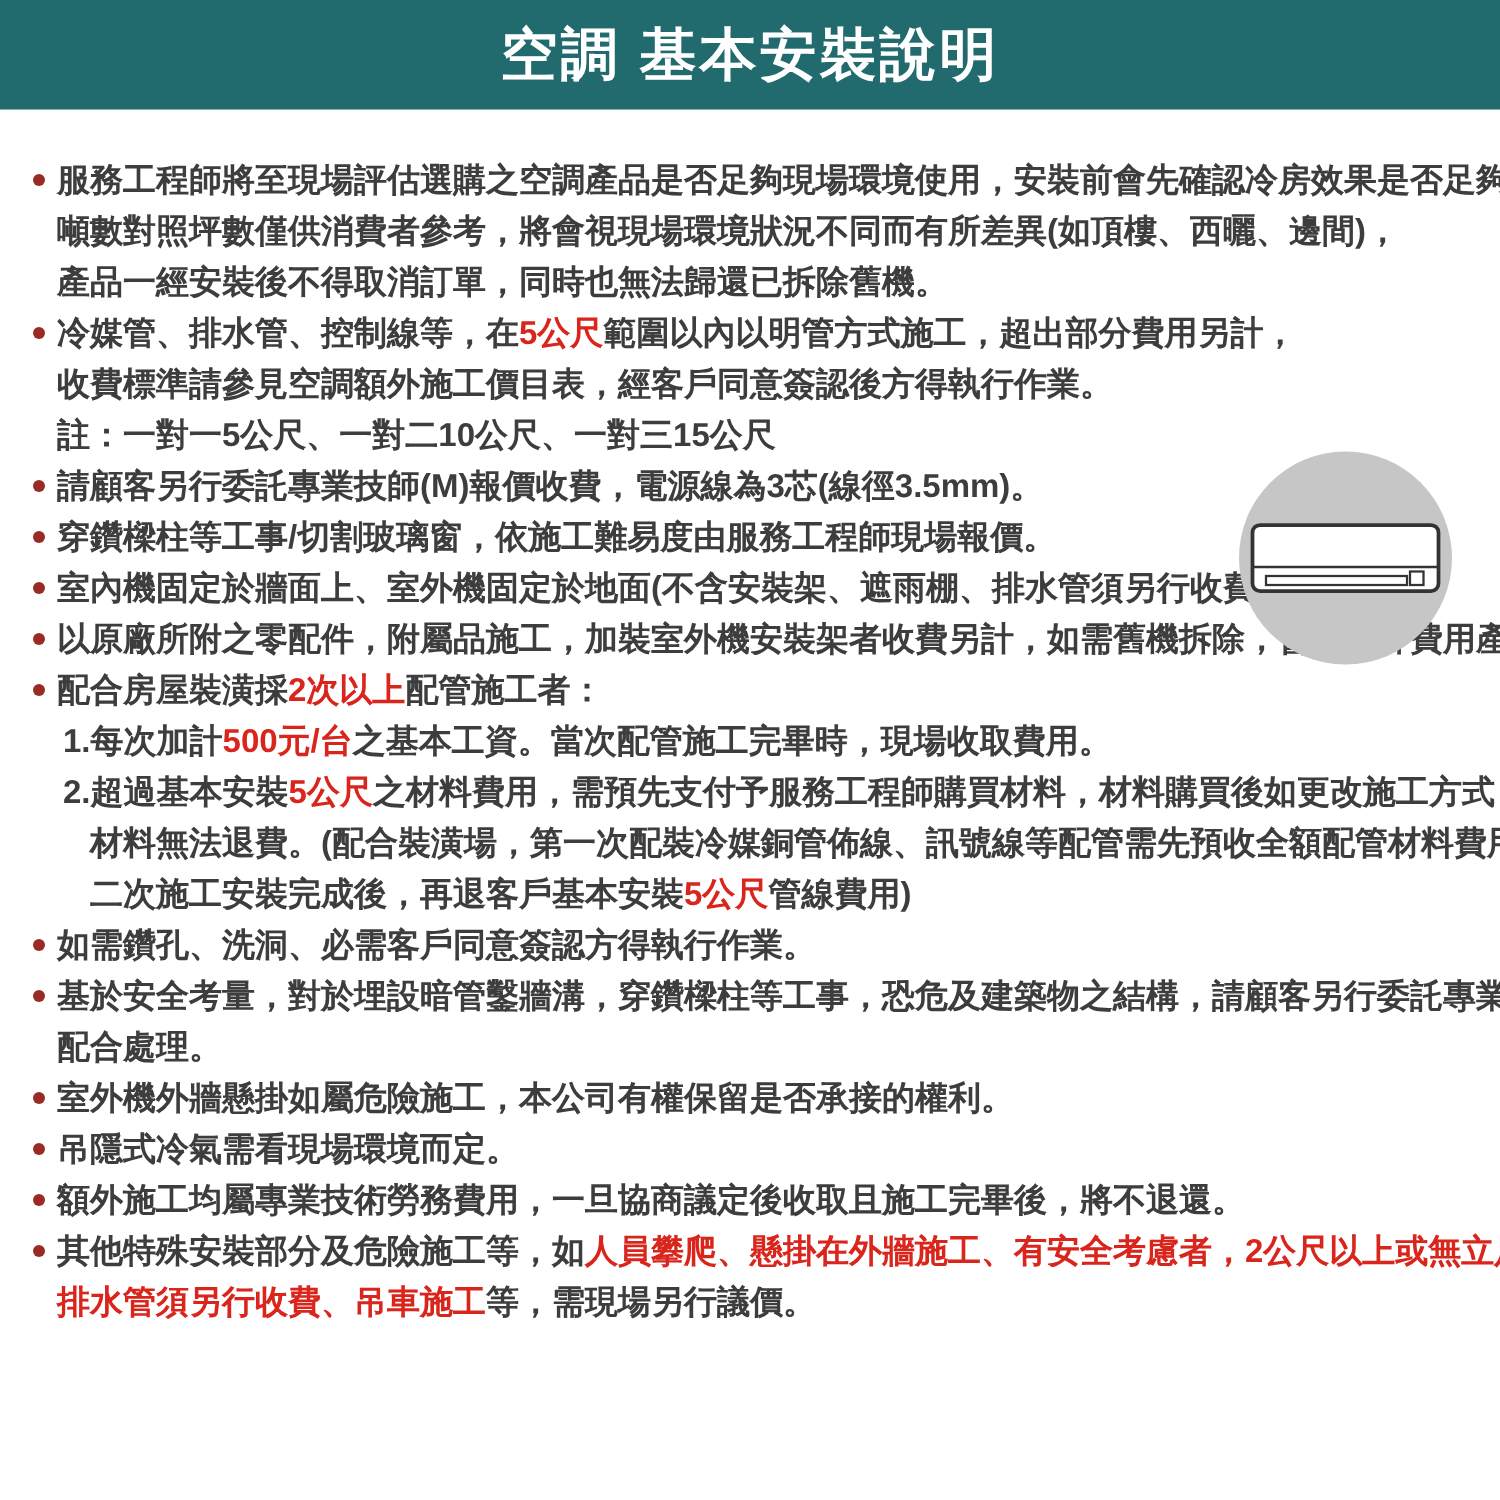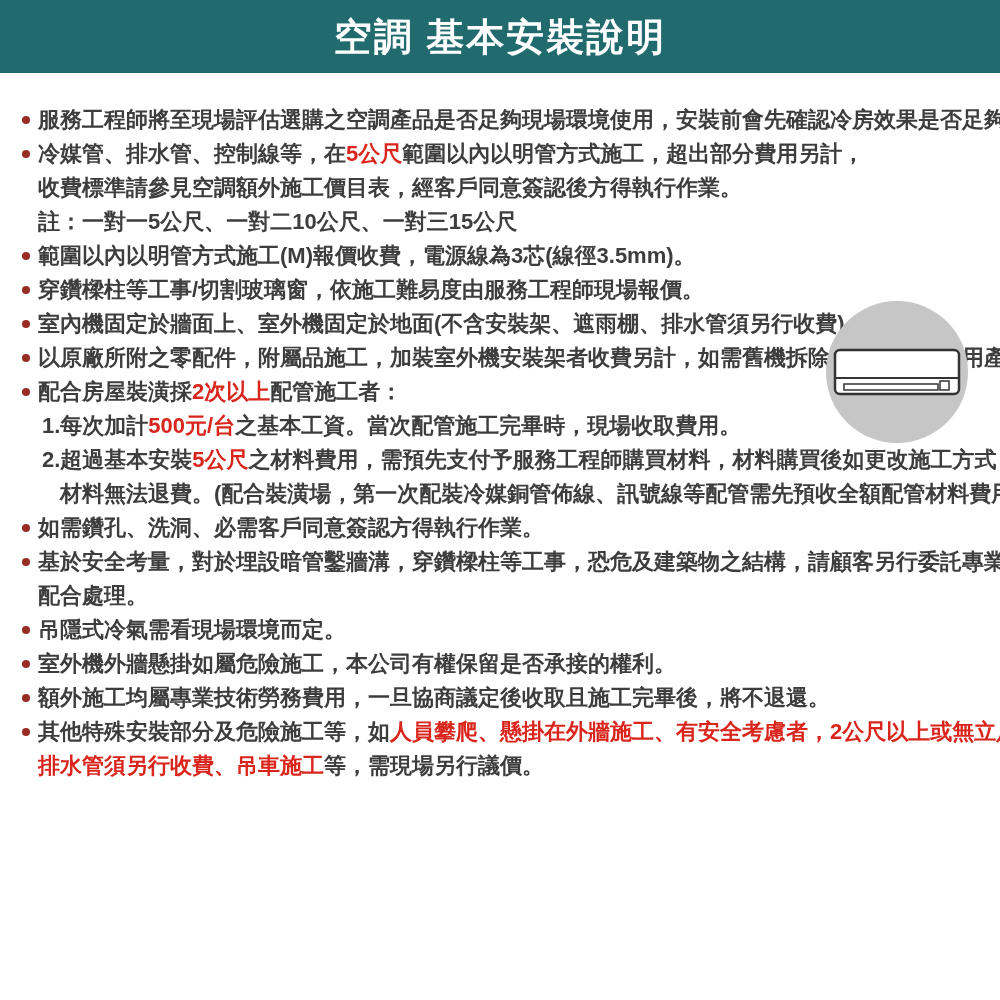--- a/index.html
+++ b/index.html
@@ -61,56 +61,59 @@
 <div class="page">
 
   <header class="titlebar">
     <h1 class="title">空調  基本安裝說明</h1>
   </header>
 
   <main class="content">
     <div id="paras">
         <div class="para">
           <div class="line indent-0"><span class="dot"></span><span class="seg">服務工程師將至現場評估選購之空調產品是否足夠現場環境使用，安裝前會先確認冷房效果是否足夠，</span></div>
+          <div class="line indent-0"><span class="seg">噸數對照坪數僅供消費者參考，將會視現場環境狀況不同而有所差異(如頂樓、西曬、邊間)，</span></div>
+          <div class="line indent-0"><span class="seg">產品一經安裝後不得取消訂單，同時也無法歸還已拆除舊機。</span></div>
         </div>
         <div class="para">
           <div class="line indent-0"><span class="dot"></span><span class="seg">冷媒管、排水管、控制線等，在</span><span class="seg red">5公尺</span><span class="seg">範圍以內以明管方式施工，超出部分費用另計，</span></div>
           <div class="line indent-0"><span class="seg">收費標準請參見空調額外施工價目表，經客戶同意簽認後方得執行作業。</span></div>
           <div class="line indent-0"><span class="seg">註：一對一5公尺、一對二10公尺、一對三15公尺</span></div>
         </div>
         <div class="para">
-          <div class="line indent-0"><span class="dot"></span><span class="seg">範圍以內以明管方式施工(M)報價收費，電源線為3芯(線徑3.5mm)。</span></div>
+          <div class="line indent-0"><span class="dot"></span><span class="seg">請顧客另行委託專業技師(M)報價收費，電源線為3芯(線徑3.5mm)。</span></div>
         </div>
         <div class="para">
           <div class="line indent-0"><span class="dot"></span><span class="seg">穿鑽樑柱等工事/切割玻璃窗，依施工難易度由服務工程師現場報價。</span></div>
         </div>
         <div class="para">
           <div class="line indent-0"><span class="dot"></span><span class="seg">室內機固定於牆面上、室外機固定於地面(不含安裝架、遮雨棚、排水管須另行收費)。</span></div>
         </div>
         <div class="para">
           <div class="line indent-0"><span class="dot"></span><span class="seg">以原廠所附之零配件，附屬品施工，加裝室外機安裝架者收費另計，如需舊機拆除，會有額外費用產生</span></div>
         </div>
         <div class="para">
           <div class="line indent-0"><span class="dot"></span><span class="seg">配合房屋裝潢採</span><span class="seg red">2次以上</span><span class="seg">配管施工者：</span></div>
           <div class="line indent-1"><span class="seg">1.每次加計</span><span class="seg red">500元/台</span><span class="seg">之基本工資。當次配管施工完畢時，現場收取費用。</span></div>
           <div class="line indent-1"><span class="seg">2.超過基本安裝</span><span class="seg red">5公尺</span><span class="seg">之材料費用，需預先支付予服務工程師購買材料，材料購買後如更改施工方式，已購</span></div>
           <div class="line indent-2"><span class="seg">材料無法退費。(配合裝潢場，第一次配裝冷媒銅管佈線、訊號線等配管需先預收全額配管材料費用，待</span></div>
+          <div class="line indent-2"><span class="seg">二次施工安裝完成後，再退客戶基本安裝</span><span class="seg red">5公尺</span><span class="seg">管線費用)</span></div>
         </div>
         <div class="para">
           <div class="line indent-0"><span class="dot"></span><span class="seg">如需鑽孔、洗洞、必需客戶同意簽認方得執行作業。</span></div>
         </div>
         <div class="para">
           <div class="line indent-0"><span class="dot"></span><span class="seg">基於安全考量，對於埋設暗管鑿牆溝，穿鑽樑柱等工事，恐危及建築物之結構，請顧客另行委託專業技師</span></div>
           <div class="line indent-0"><span class="seg">配合處理。</span></div>
         </div>
         <div class="para">
-          <div class="line indent-0"><span class="dot"></span><span class="seg">吊隱式冷氣需看現場環境而定。</span></div>
+          <div class="line indent-0"><span class="dot"></span><span class="seg">室外機外牆懸掛如屬危險施工，本公司有權保留是否承接的權利。</span></div>
         </div>
         <div class="para">
-          <div class="line indent-0"><span class="dot"></span><span class="seg">室外機外牆懸掛如屬危險施工，本公司有權保留是否承接的權利。</span></div>
+          <div class="line indent-0"><span class="dot"></span><span class="seg">吊隱式冷氣需看現場環境而定。</span></div>
         </div>
         <div class="para">
           <div class="line indent-0"><span class="dot"></span><span class="seg">額外施工均屬專業技術勞務費用，一旦協商議定後收取且施工完畢後，將不退還。</span></div>
         </div>
         <div class="para">
           <div class="line indent-0"><span class="dot"></span><span class="seg">其他特殊安裝部分及危險施工等，如</span><span class="seg red">人員攀爬、懸掛在外牆施工、有安全考慮者，2公尺以上或無立足點，</span></div>
           <div class="line indent-0"><span class="seg red">排水管須另行收費、吊車施工</span><span class="seg">等，需現場另行議價。</span></div>
         </div>
       </div>
 

